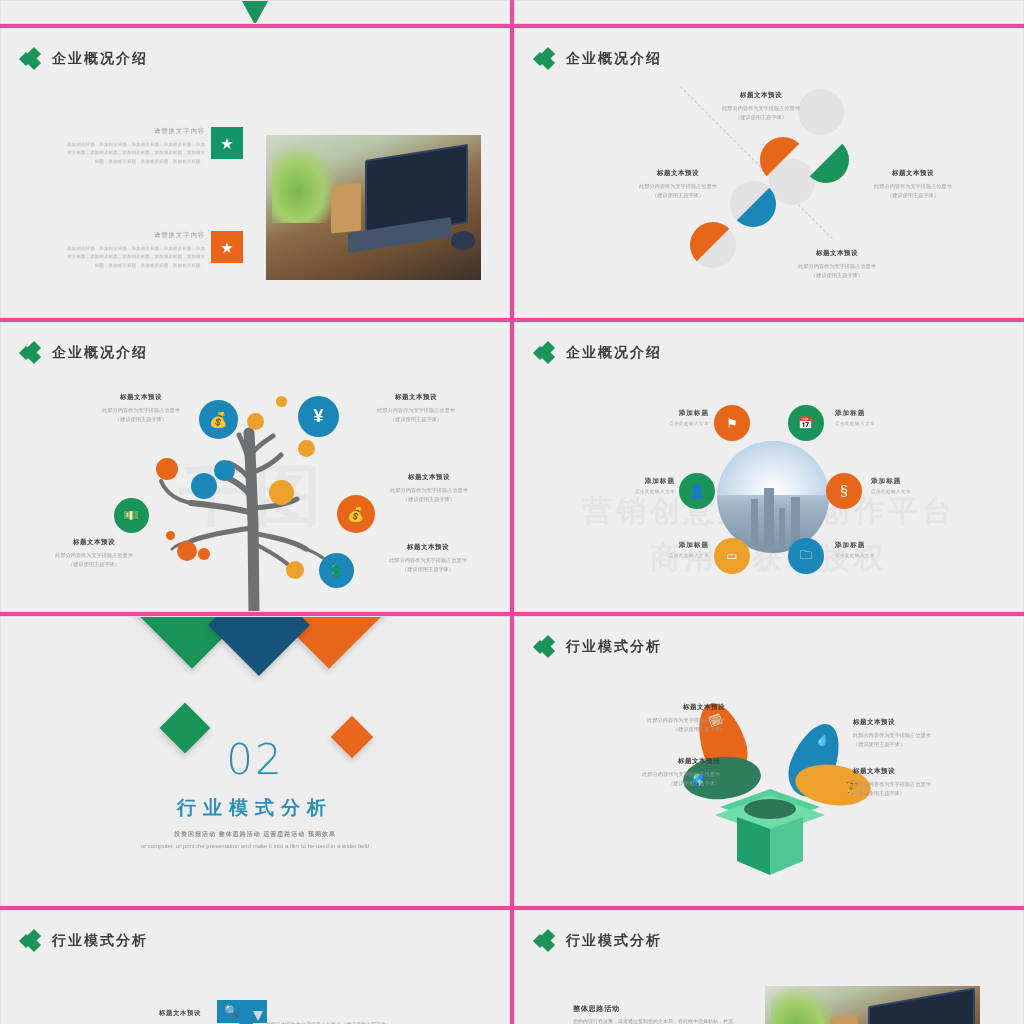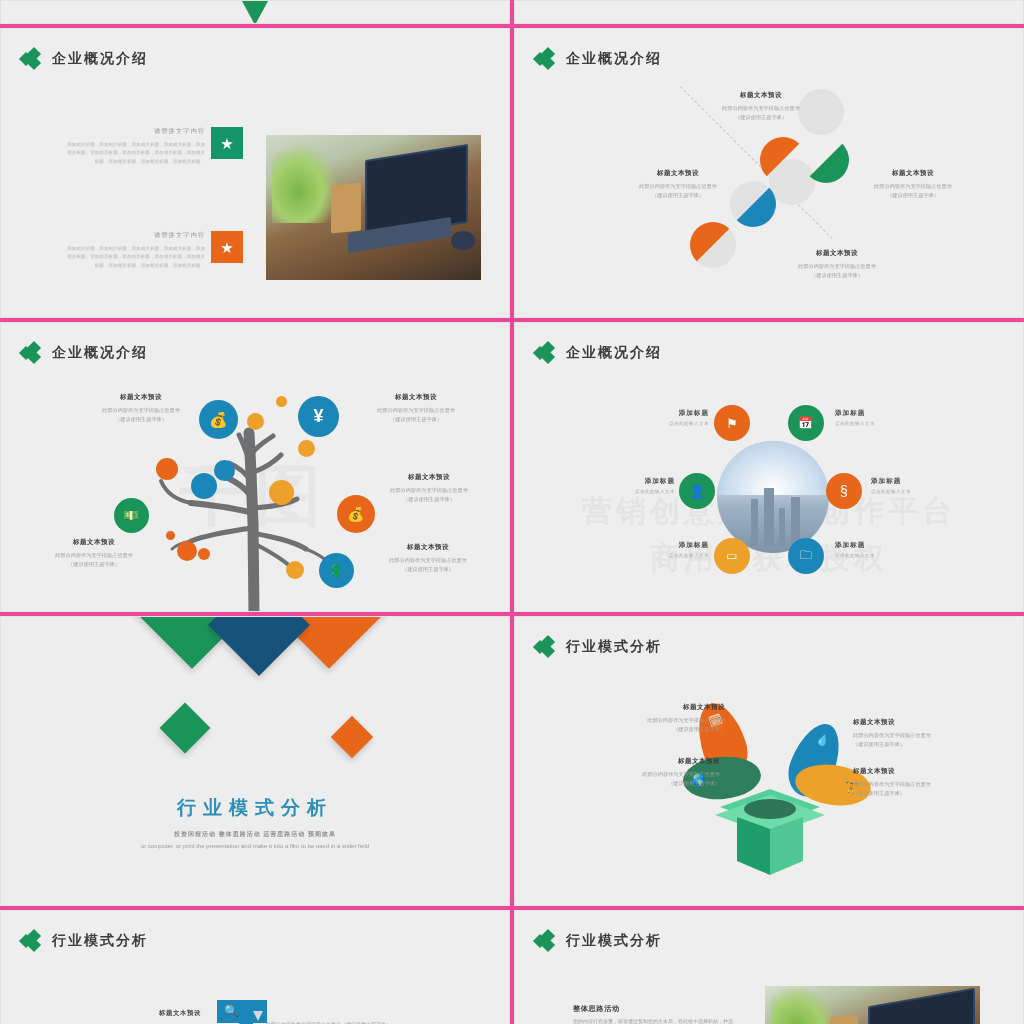--- a/index.html
+++ b/index.html
@@ -327,20 +327,21 @@
     </div>
   </div>
 
   <div class="slide" style="background:#ededed;">
     <div class="sq" style="left:148px;top:-52px;width:86px;height:86px;background:#1a9459;"></div>
     <div class="sq" style="left:285px;top:-52px;width:86px;height:86px;background:#e8661a;"></div>
     <div class="sq" style="left:222px;top:-58px;width:72px;height:72px;background:#ffffff;"></div>
     <div class="sq" style="left:222px;top:-28px;width:72px;height:72px;background:#17527a;"></div>
     <div class="sq" style="left:166px;top:93px;width:36px;height:36px;background:#1a9459;"></div>
     <div class="sq" style="left:336px;top:105px;width:30px;height:30px;background:#e8661a;"></div>
+    <div class="cover-num" style="top:118px;">02</div>
     <div class="cover-title" style="top:178px;">行业模式分析</div>
     <div class="cover-sub1" style="top:213px;">投资回报活动 整体思路活动 运营思路活动 预期效果</div>
     <div class="cover-sub2" style="top:226px;">or computer, or print the presentation and make it into a film to be used in a wider field</div>
   </div>
 
   <div class="slide">
     <div class="hdr">
       <span class="logo">
           <i class="a"></i>
           <i class="b"></i>

